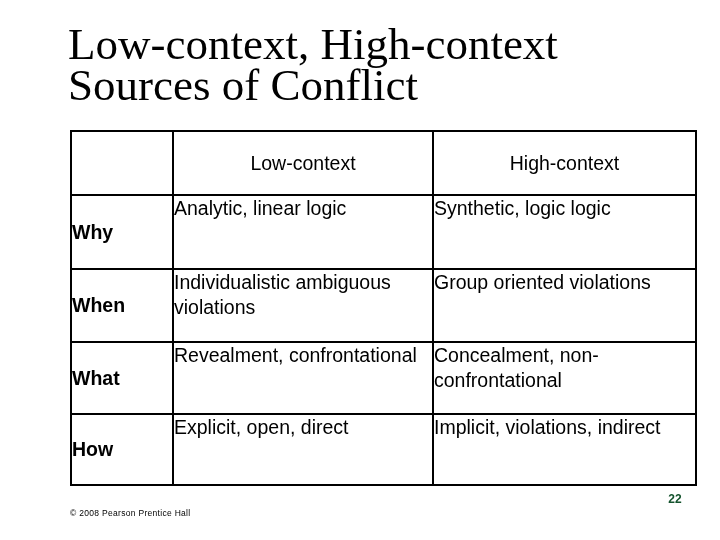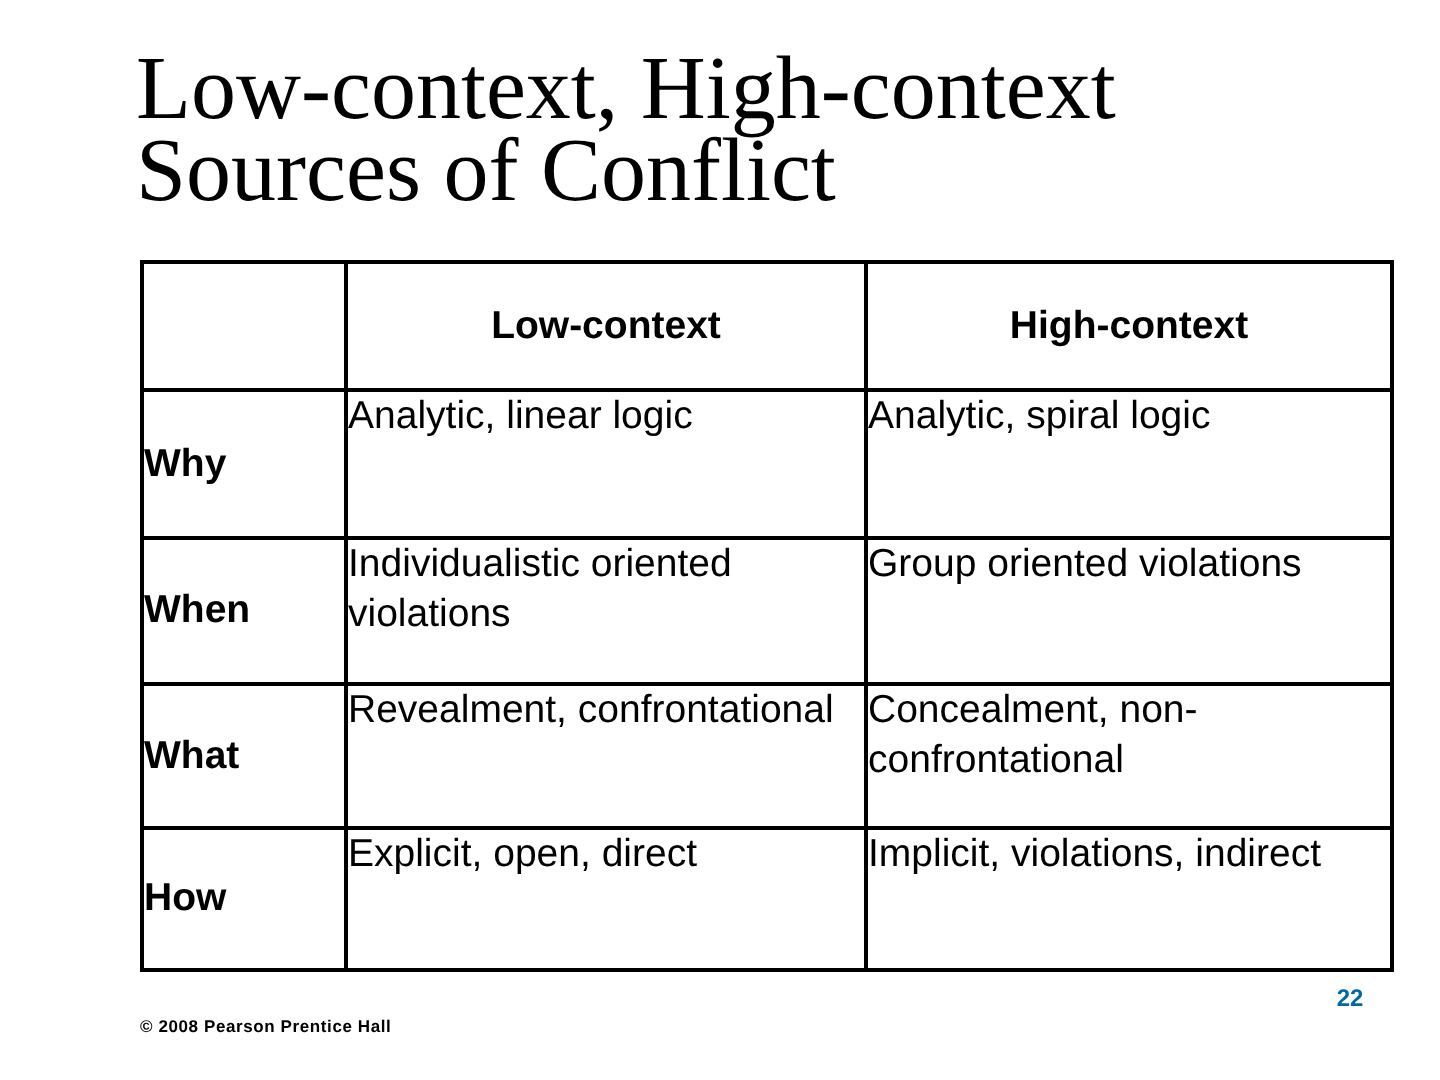--- a/index.html
+++ b/index.html
@@ -49,21 +49,21 @@
   }
   .col-label  { width: 102px; }
   .col-low    { width: 260px; }
   .col-high   { width: 263px; }
 
   
   .hdr-cell {
     height: 62px;
     text-align: center;
     vertical-align: middle !important;
-    font-weight: bold;
+    font-weight: normal;
     font-size: 19.5px;
     margin-top: 23px;
   }
   .hdr-empty { height: 62px; }
 
   
   .row-label {
     vertical-align: middle !important;
     font-weight: bold;
     font-size: 20.5px;
@@ -80,33 +80,33 @@
   .r-when  td { height: 71px; }
   .r-what  td { height: 70px; border-radius: 32px; }
   .r-how   td { height: 69px; border-radius: 10px; }
 
   
   #copyright {
     position: absolute;
     left: 70px;
     top: 508px;
     font-size: 8.5px;
-    font-weight: bold;
+    font-weight: normal;
     letter-spacing: 0.3px;
     color: #000000;
   }
   #slide-number {
     position: absolute;
     left: 660px;
     top: 492px;
     width: 30px;
     text-align: center;
     font-size: 12px;
     font-weight: bold;
-    color: #0369a1;
+    color: #14532d;
   }
 </style>
 </head>
 <body>
 
 <div id="slide-title">Low-context, High-context
 Sources of Conflict</div>
 
 <table id="conflict-table">
   <colgroup>
@@ -117,26 +117,26 @@
   <tbody>
     <tr>
       <td class="hdr-empty"></td>
       <td class="hdr-cell">Low-context</td>
       <td class="hdr-cell">High-context</td>
     </tr>
 
     <tr class="r-why">
       <td class="row-label">Why</td>
       <td class="body-cell">Analytic, linear logic</td>
-      <td class="body-cell">Analytic, spiral logic</td>
+      <td class="body-cell">Synthetic, logic logic</td>
     </tr>
 
     <tr class="r-when">
       <td class="row-label">When</td>
-      <td class="body-cell">Individualistic oriented violations</td>
+      <td class="body-cell">Individualistic ambiguous violations</td>
       <td class="body-cell">Group oriented violations</td>
     </tr>
 
     <tr class="r-what">
       <td class="row-label">What</td>
       <td class="body-cell">Revealment, confrontational</td>
       <td class="body-cell">Concealment, non-confrontational</td>
     </tr>
 
     <tr class="r-how">

